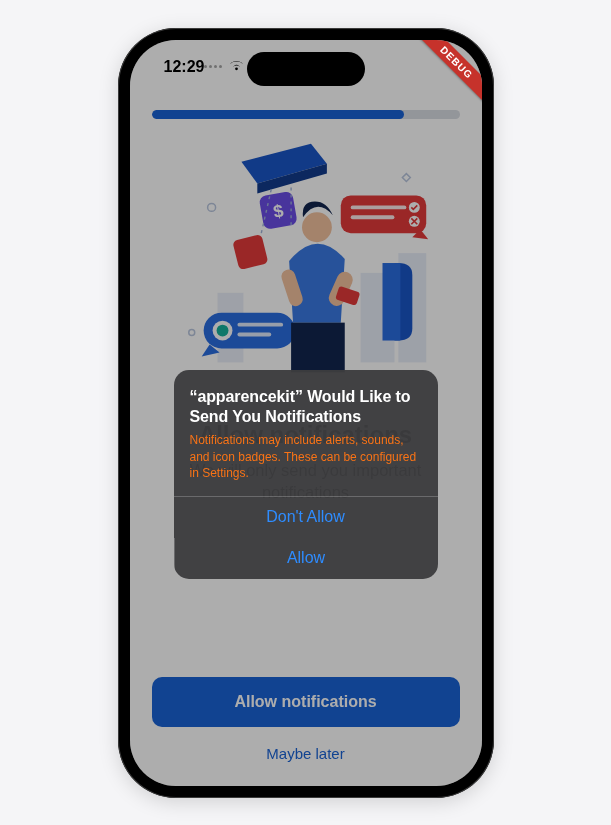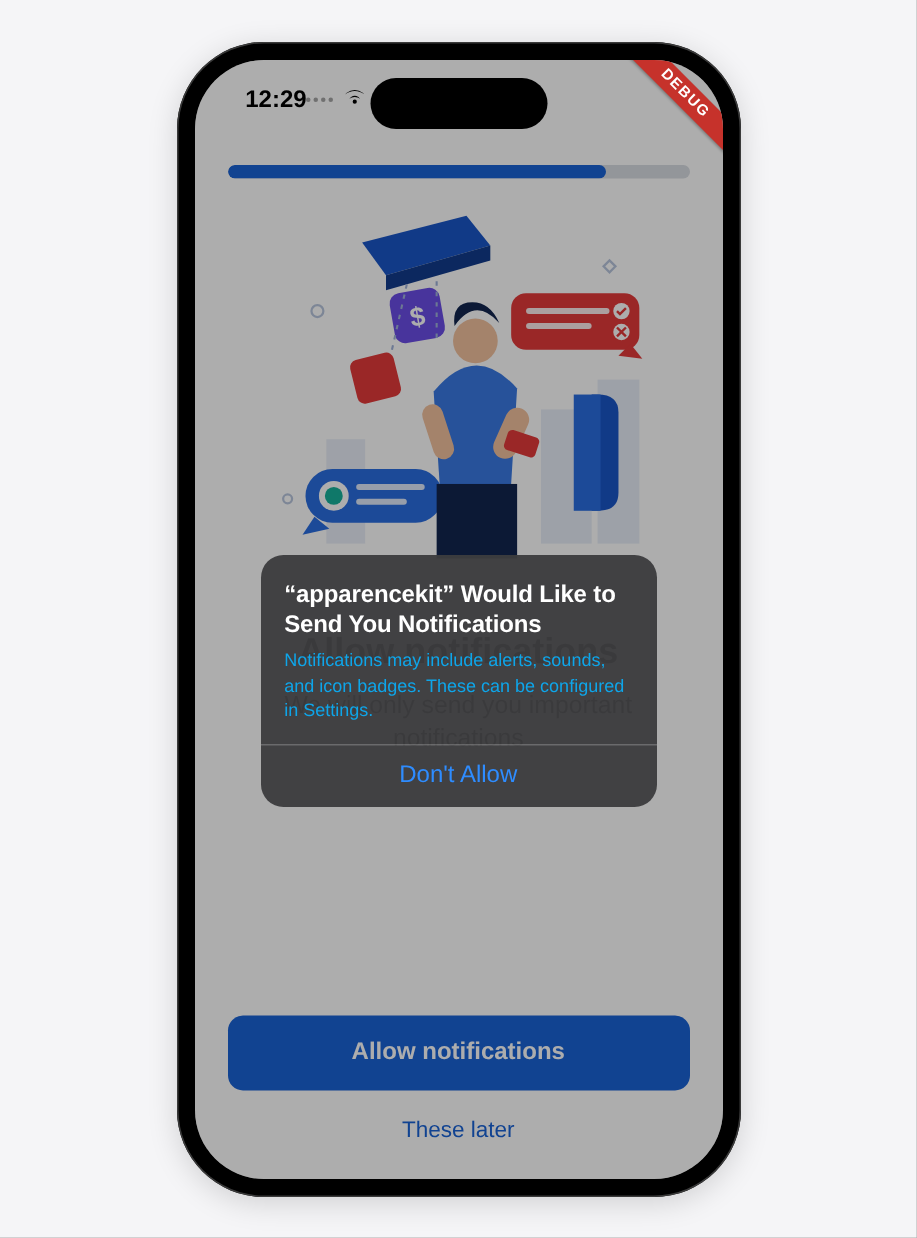--- a/index.html
+++ b/index.html
@@ -174,21 +174,21 @@
   .alert-title {
     font-size: 16px;
     font-weight: 600;
     line-height: 1.28;
     letter-spacing: -0.1px;
   }
   .alert-message {
     font-size: 12px;
     line-height: 1.35;
     margin-top: 5px;
-    color: #0ea5e9;
+    color: #f97316;
   }
   .alert-buttons {
     display: flex;
     border-top: 0.6px solid rgba(255,255,255,0.22);
     flex-direction: column;
   }
   .alert-button {
     flex: 1;
     text-align: center;
     padding: 11px 0 12px;
@@ -290,29 +290,30 @@
           <path d="M252 44 l4 -4 l4 4 l-4 4 Z" fill="none" stroke="#b9c6de" stroke-width="1.5"></path>
         </svg>
       </div>
 
       <h1 class="page-title">Allow notifications</h1>
       <p class="page-subtitle">We will only send you important notifications</p>
 
       <div class="spacer"></div>
 
       <button class="primary-btn">Allow notifications</button>
-      <div class="secondary-link">These later</div>
+      <div class="secondary-link">Maybe later</div>
     </div>
 
     <div class="dim-overlay"></div>
 
     <div class="ios-alert">
       <div class="alert-body">
         <div class="alert-title">“apparencekit” Would Like to Send You Notifications</div>
         <div class="alert-message">Notifications may include alerts, sounds, and icon badges. These can be configured in Settings.</div>
       </div>
       <div class="alert-buttons">
         <div class="alert-button">Don't Allow</div>
+        <div class="alert-button">Allow</div>
       </div>
     </div>
 
   </div>
 </div>
 
 </body></html>

